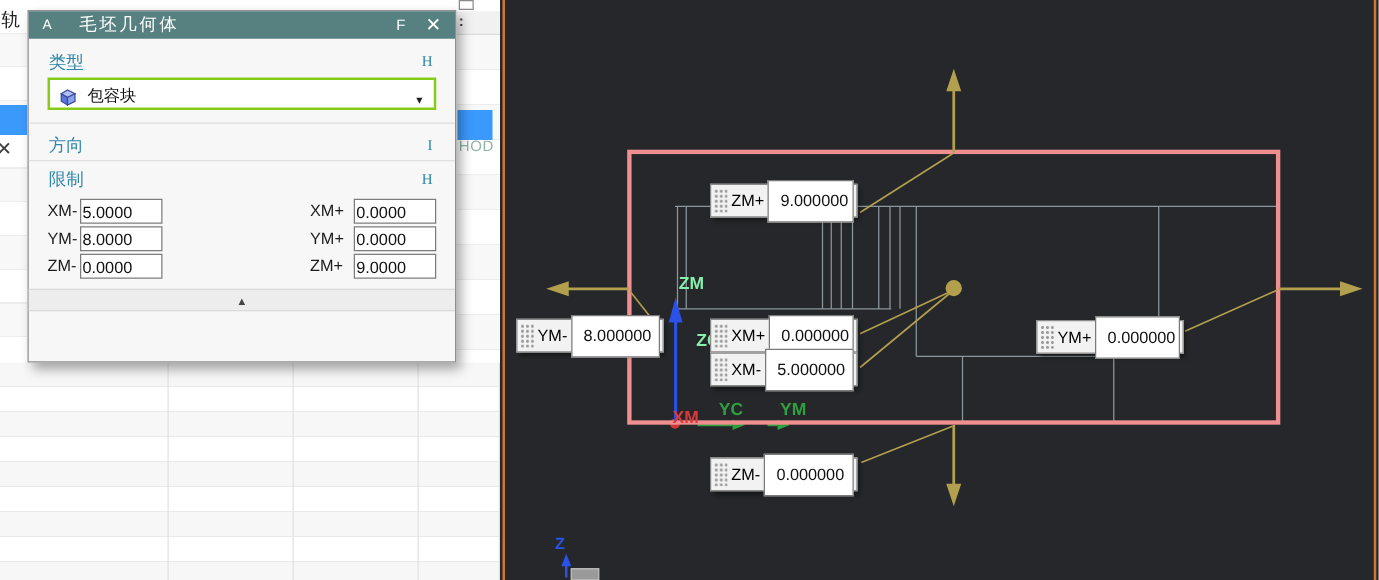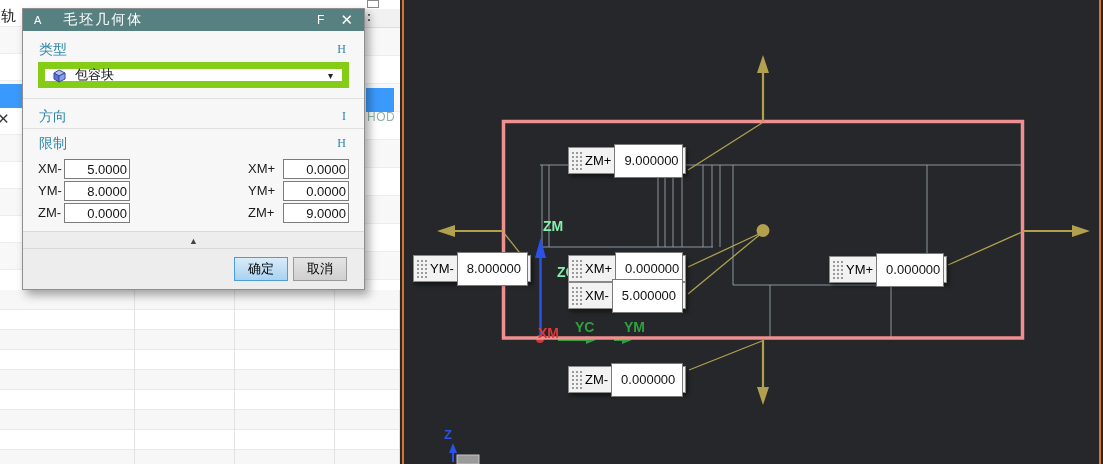--- a/index.html
+++ b/index.html
@@ -33,26 +33,26 @@
                display:flex; align-items:center; }
   .dlg-prefix { font-size:11px; margin-left:11px; }
   .dlg-title-text { font-size:14px; margin-left:22px; letter-spacing:2px; }
   .dlg-f { margin-left:auto; font-size:12px; margin-right:16px; cursor:pointer; }
   .dlg-x { font-size:15px; font-weight:bold; margin-right:11px; cursor:pointer; }
   .sec-label { position:absolute; left:16px; font-size:14px; color:#2e86a8; }
   .sec-marker { position:absolute; right:18px; font-size:12px; color:#2e86a8;
                 font-family:"Liberation Serif",serif; cursor:pointer; }
   .dlg-sep { position:absolute; left:0; right:0; height:1px; background:#e0e0e0; }
   .dropdown { position:absolute; left:15px; top:53px; width:311px; height:26px; background:#fff;
-              border:7px solid #84cc16; display:flex; align-items:center; cursor:pointer; }
+              border:2px solid #84cc16; display:flex; align-items:flex-end; cursor:pointer; }
   .dd-text { font-size:13px; color:#111; margin-left:7px; }
   .dd-arrow { margin-left:auto; margin-right:9px; font-size:10px; color:#222; }
   .fld-label { position:absolute; font-size:13px; color:#1c1c1c; }
   .fld-input { position:absolute; width:66px; height:20px; border:1px solid #7c7c7c; background:#fff;
-               font-size:13px; text-align:right; padding:0 2px 0 1px; color:#111;
+               font-size:13px; padding:0 2px 0 1px; color:#111;
                font-family:"Liberation Sans","DejaVu Sans",sans-serif; }
   .collapse-strip { position:absolute; left:0; right:0; top:222px; height:18px; background:#ededed;
                     border-top:1px solid #dadada; border-bottom:1px solid #dadada; text-align:center;
                     font-size:9px; color:#444; line-height:18px; cursor:pointer; }
   .btn-area { position:absolute; left:0; right:0; top:240px; bottom:0; background:#ededed; }
   .btn { position:absolute; top:8px; width:54px; height:24px; font-size:13px; text-align:center;
          line-height:22px; cursor:pointer; }
   .btn-ok { left:211px; background:linear-gradient(#d9ecfa,#a9d2f0); border:1px solid #4a9ede; color:#000; }
   .btn-cancel { left:270px; background:linear-gradient(#e4e4e4,#cfcfcf); border:1px solid #9a9a9a; color:#000; }
 
@@ -138,24 +138,20 @@
     <input class="fld-input" style="left: 41px; top: 172px;" value="8.0000">
     <span class="fld-label" style="left:225px;top:174px">YM+</span>
     <input class="fld-input" style="left: 260px; top: 172px;" value="0.0000">
 
     <span class="fld-label" style="left:15px;top:196px">ZM-</span>
     <input class="fld-input" style="left: 41px; top: 194px;" value="0.0000">
     <span class="fld-label" style="left:225px;top:196px">ZM+</span>
     <input class="fld-input" style="left: 260px; top: 194px;" value="9.0000">
 
     <div class="collapse-strip">▲</div>
-    <div class="btn-area">
-      <div class="btn btn-ok">确定</div>
-      <div class="btn btn-cancel">取消</div>
-    </div>
   </div>
 
   <div class="viewport">
     <div class="vp-edge l"></div>
     <div class="vp-edge r"></div>
 
     <svg class="vp-svg" width="703" height="464" viewBox="0 0 703 464">
 
       <g stroke="#8c989e" stroke-width="1" fill="none">
         <line x1="140" y1="165" x2="623" y2="165"></line>

